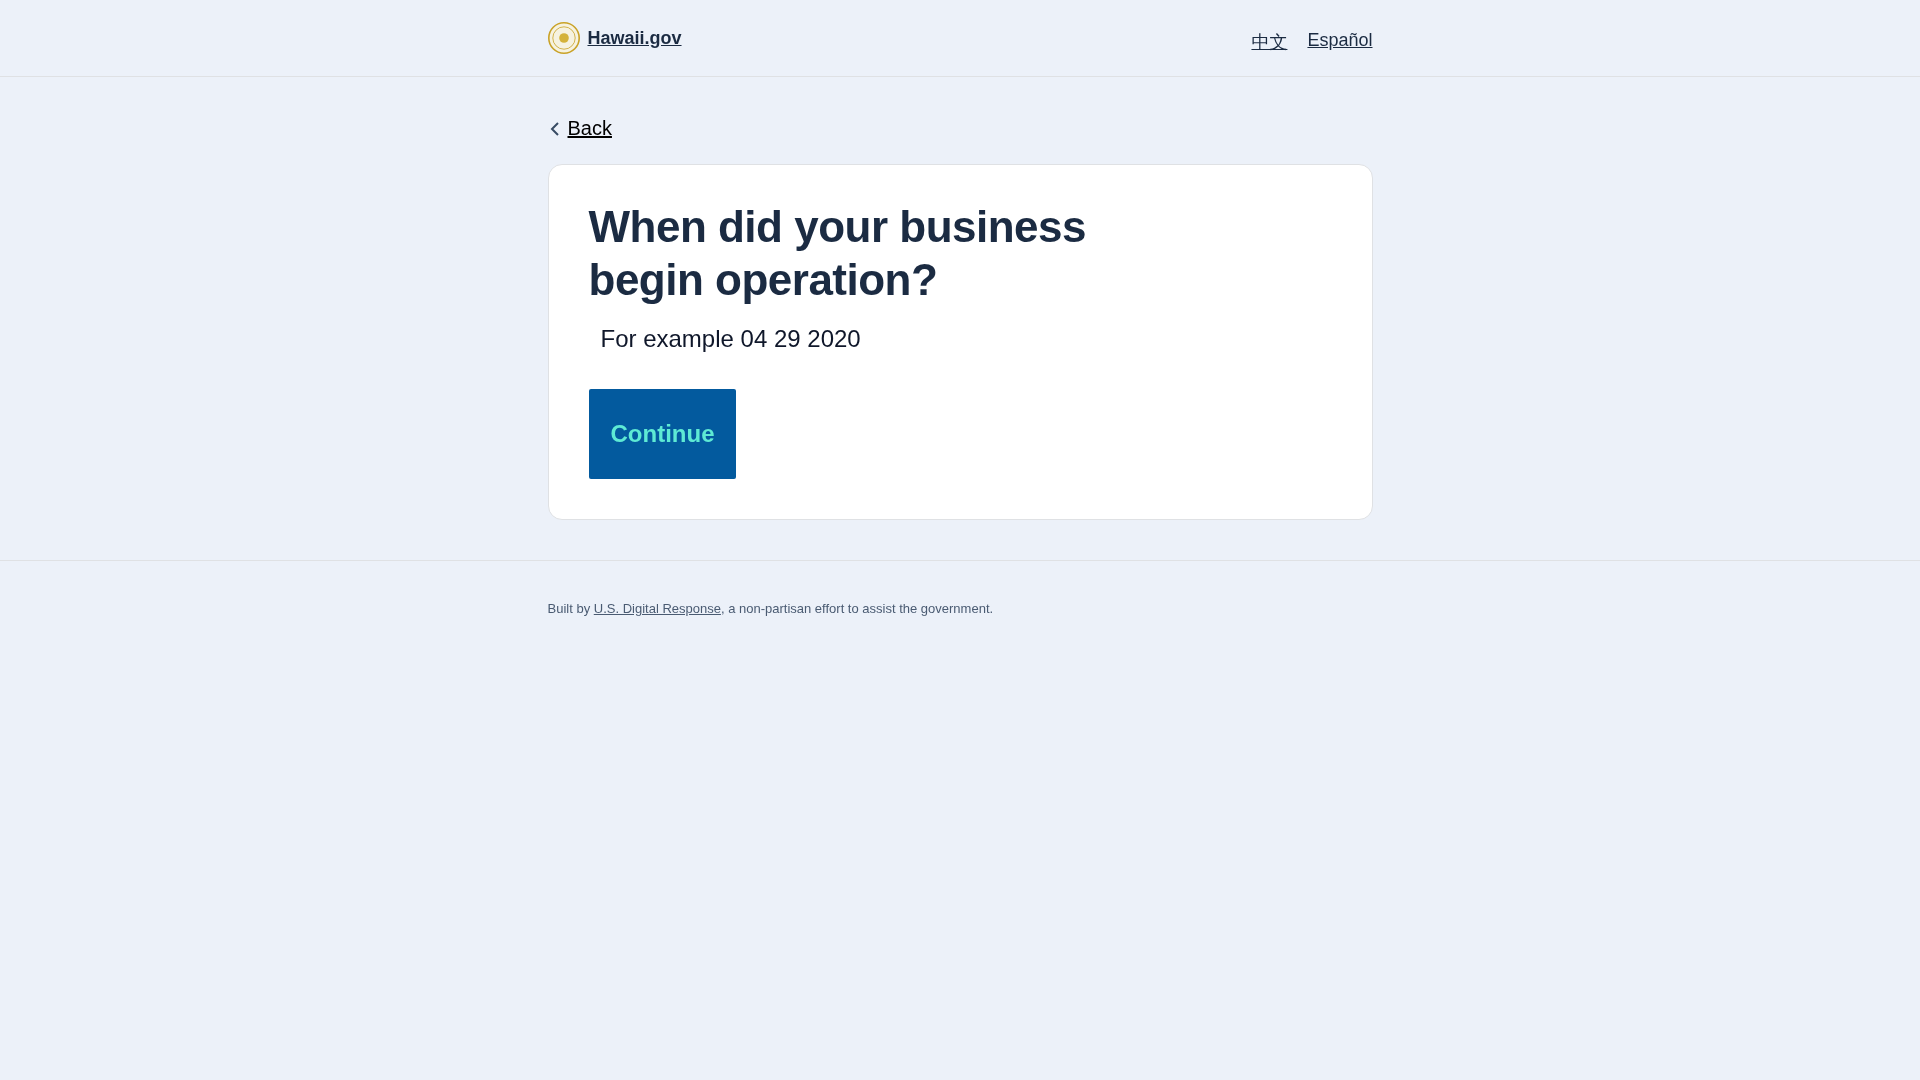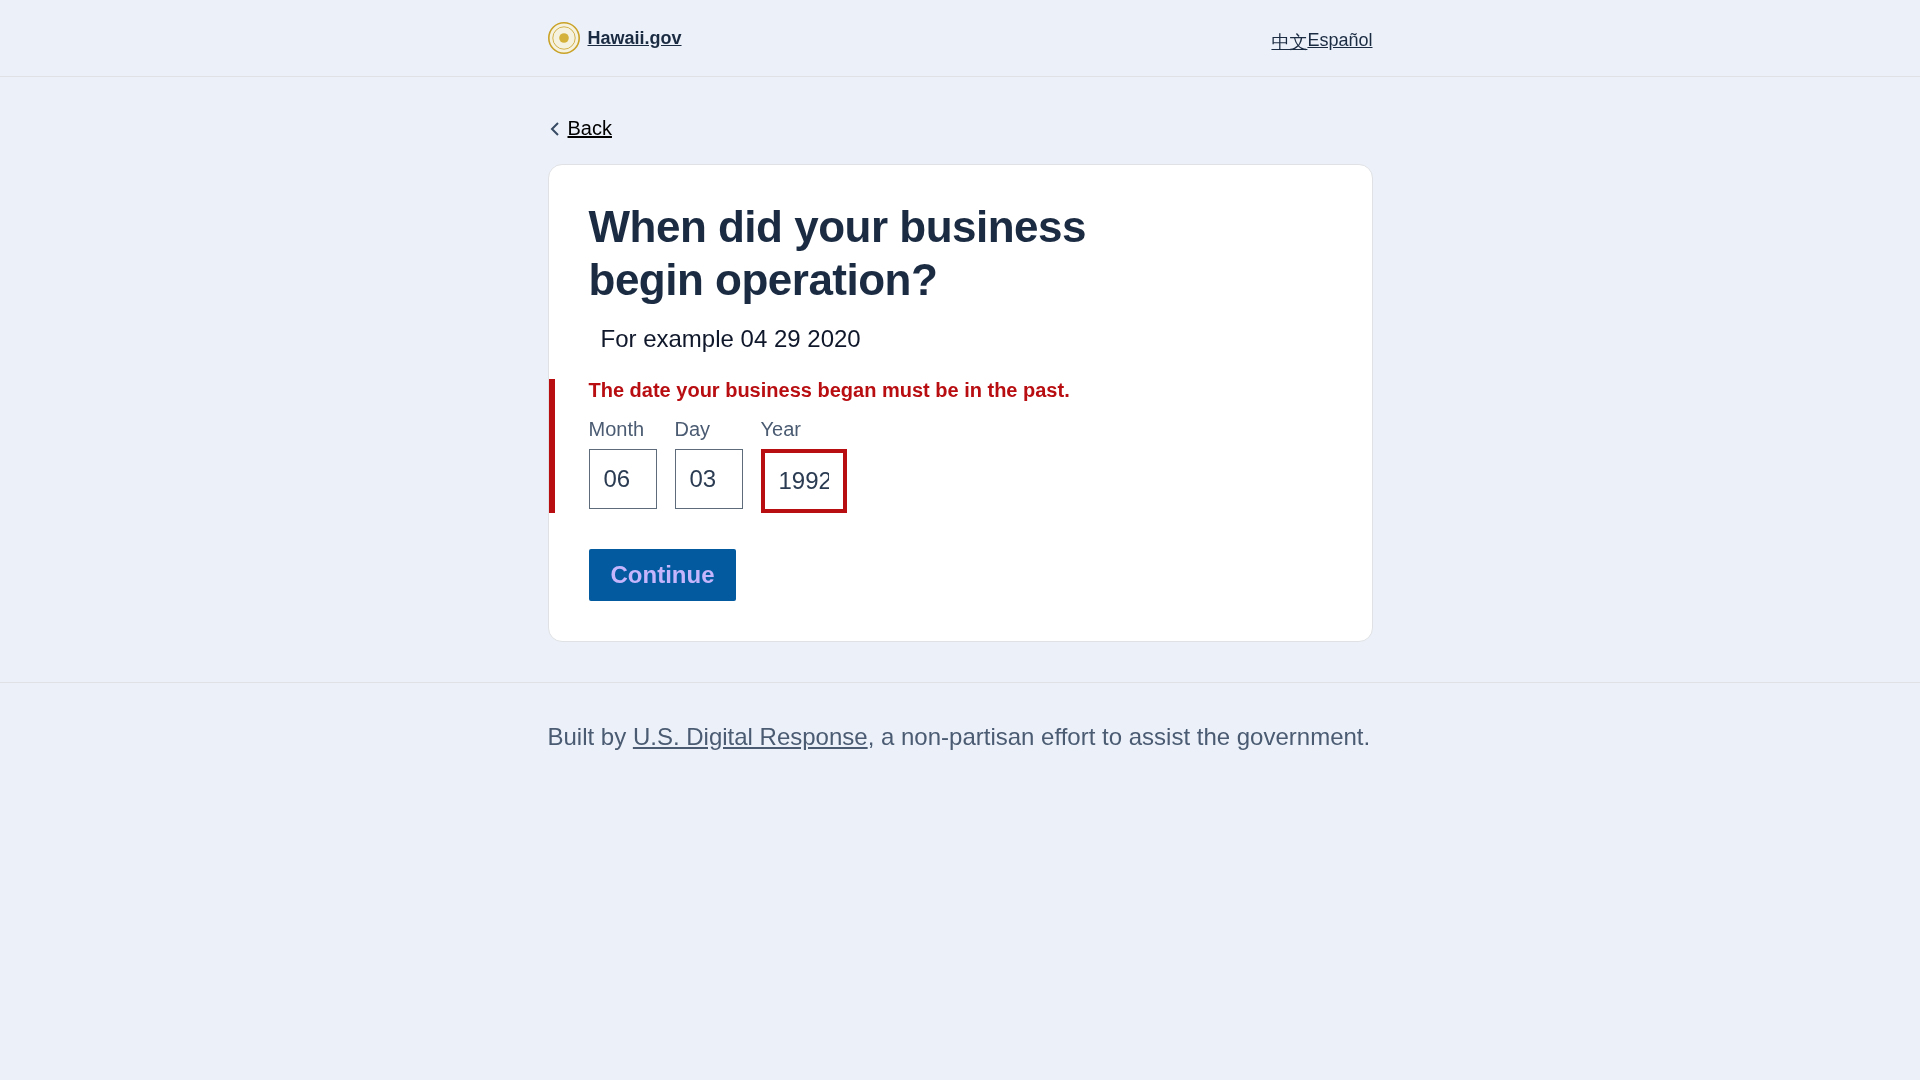--- a/index.html
+++ b/index.html
@@ -23,21 +23,21 @@
     }
     .brand { display: flex; align-items: center; gap: 8px; }
     .seal-icon { width: 32px; height: 32px; flex-shrink: 0; }
     .brand-link {
       font-weight: 700;
       text-decoration: underline;
       color: #1b2b42;
       font-size: 18px;
       cursor: pointer;
     }
-    .lang-links { display: flex; }
+    .lang-links { display: flex; gap: 20px; }
     .lang-links span {
       text-decoration: underline;
       color: #1b2b42;
       font-size: 18px;
       cursor: pointer;
     }
     .container {
       max-width: 825px;
       margin: 0 auto;
       padding: 40px 0;
@@ -98,37 +98,37 @@
       color: #2a3b52;
       padding: 12px 14px;
       background: #fff;
     }
     .date-input.small { width: 68px; }
     .date-input.year { width: 86px; }
     .date-input.err { border: 4px solid #b80e12; height: 64px; }
     .continue-btn {
       margin-top: 36px;
       background: #035a9e;
-      color: #c4b5fd;
+      color: #5eead4;
       font-weight: 700;
       font-size: 24px;
       border: none;
-      padding: 12px 22px;
+      padding: 31px 22px;
       cursor: pointer;
       border-radius: 2px;
     }
     .footer {
       border-top: 1px solid #dfe1e4;
       padding: 40px 0;
     }
     .footer-inner {
       max-width: 825px;
       margin: 0 auto;
       color: #4a5b72;
-      font-size: 24px;
+      font-size: 13px;
     }
     .footer-inner .udr { text-decoration: underline; cursor: pointer; }
   </style>
 </head>
 <body>
 
 <header class="header">
   <div class="header-inner">
     <div class="brand">
       <svg class="seal-icon" viewBox="0 0 40 40">
@@ -150,38 +150,20 @@
     <svg class="back-chevron" viewBox="0 0 16 16">
         <path d="M10 2 L4 8 L10 14" fill="none" stroke="#374b64" stroke-width="2"></path>
       </svg>
     <span class="label">Back</span>
   </div>
 
   <div class="card">
     <h1>When did your business begin operation?</h1>
     <p class="hint">For example 04 29 2020</p>
 
-    <div class="error-block">
-      <p class="error-msg">The date your business began must be in the past.</p>
-
-      <div class="date-row">
-        <div class="date-field">
-          <label>Month</label>
-          <input class="date-input small" type="text" inputmode="numeric" value="06" style="">
-        </div>
-        <div class="date-field">
-          <label>Day</label>
-          <input class="date-input small" type="text" inputmode="numeric" value="03" style="">
-        </div>
-        <div class="date-field">
-          <label>Year</label>
-          <input class="date-input year err" type="text" inputmode="numeric" value="1992" style="">
-        </div>
-      </div>
-    </div>
 
     <button class="continue-btn">Continue</button>
   </div>
 </main>
 
 <footer class="footer">
   <div class="footer-inner">
     <span>Built by </span><span class="udr">U.S. Digital Response</span><span>, a non-partisan effort to assist the government.</span>
   </div>
 </footer>

